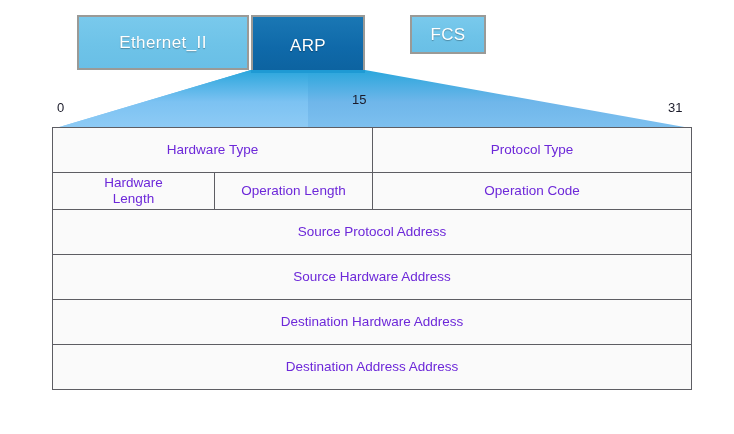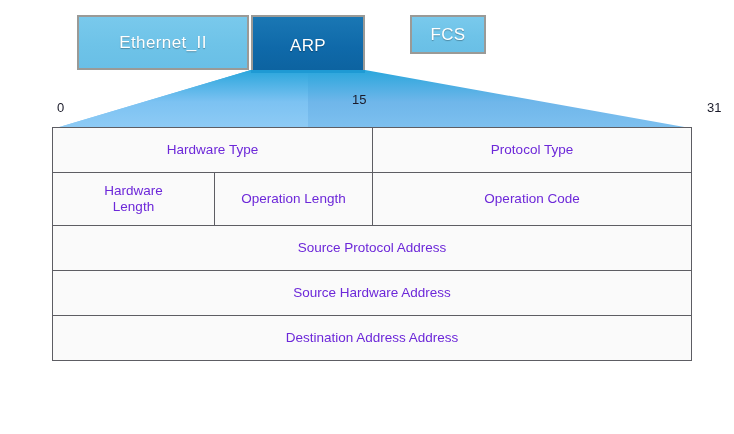--- a/index.html
+++ b/index.html
@@ -57,21 +57,21 @@
 
   
   .bit-label {
     position: absolute;
     font-size: 13px;
     color: #1b1b2a;
     user-select: none;
   }
   #bit-0   { left: 57px;  top: 100px; }
   #bit-15  { left: 352px; top: 92px; }
-  #bit-31  { left: 707px; top: 100px; }
+  #bit-31  { left: 668px; top: 100px; }
 
   
   #packet-table {
     position: absolute;
     left: 52px;
     top: 127px;
     width: 639px;
     border-collapse: collapse;
     table-layout: fixed;
     background: #fafafa;
@@ -80,21 +80,21 @@
     border: 1px solid #5d5d63;
     background: #fafafa;
     text-align: center;
     vertical-align: middle;
     color: #6d28d9;
     font-size: 13.5px;
     padding: 0;
     line-height: 1.22;
   }
   .row-tall  { height: 45px; }
-  .row-mid   { height: 53px; }
+  .row-mid   { height: 37px; }
   .row-std   { height: 45px; }
   .two-line  { white-space: pre-line; }
 </style>
 </head>
 <body>
 
 <div id="stage">
 
   <div id="frame-ethernet" class="frame-box">
     <span>Ethernet_II</span>
@@ -152,18 +152,21 @@
         <td>Operation Length</td>
         <td colspan="2">Operation Code</td>
       </tr>
       <tr class="row-std">
         <td colspan="4">Source Protocol Address</td>
       </tr>
       <tr class="row-std">
         <td colspan="4">Source Hardware  Address</td>
       </tr>
       <tr class="row-std">
+        <td colspan="4">Destination Hardware Address</td>
+      </tr>
+      <tr class="row-std">
         <td colspan="4">Destination Address Address</td>
       </tr>
     </tbody>
   </table>
 
 </div>
 
 </body></html>

